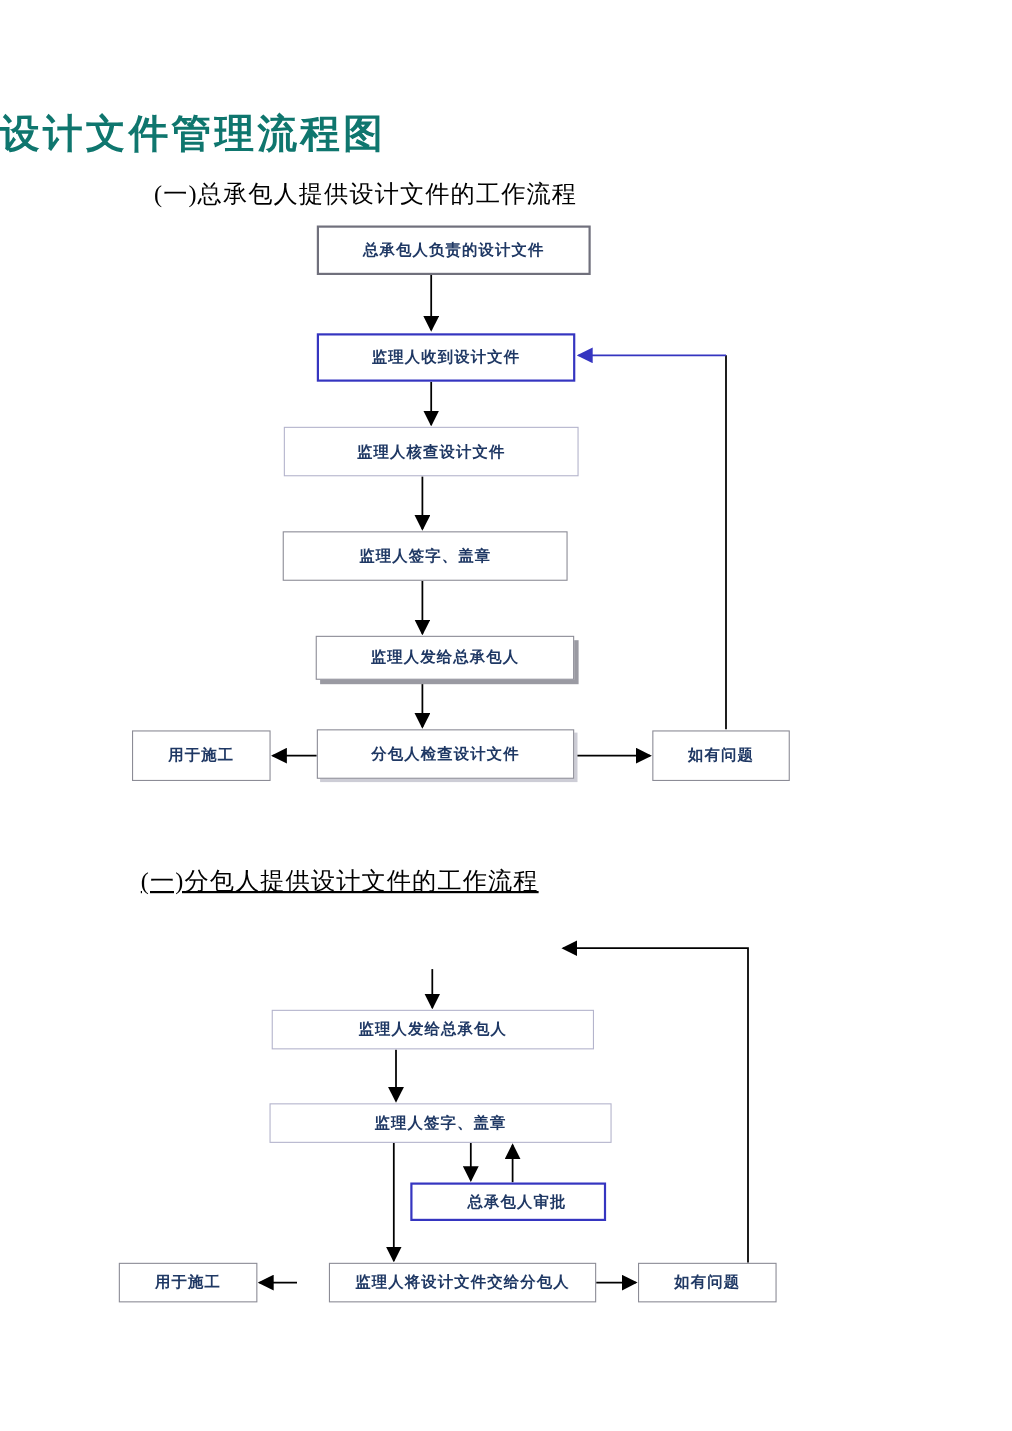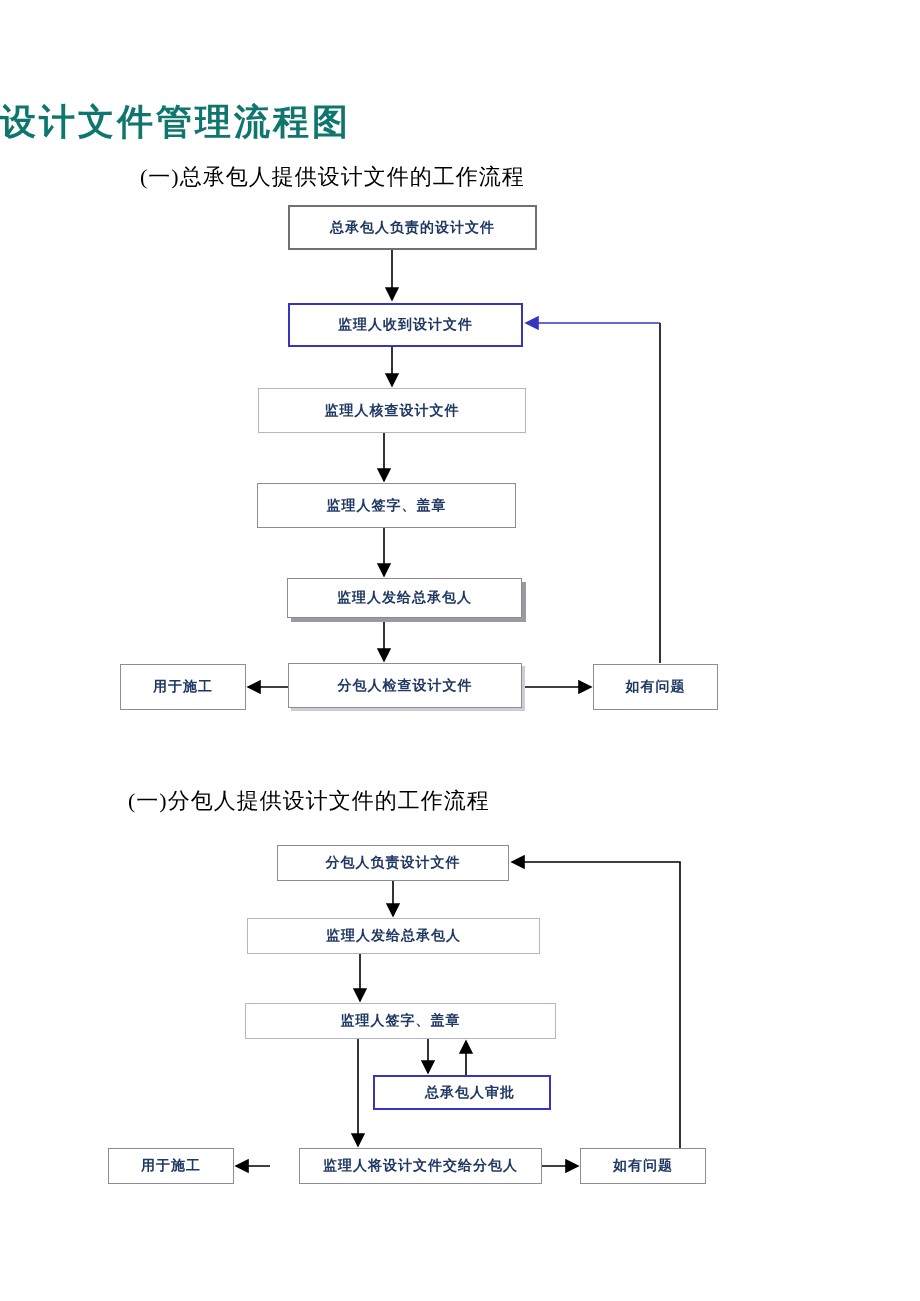--- a/index.html
+++ b/index.html
@@ -106,23 +106,22 @@
   <div class="node bd-gray" style="left:257px; top:483px; width:259px; height:45px;">监理人签字、盖章</div>
 
   <div class="node bd-gray shadow-soft" style="left:288px; top:663px; width:234px; height:45px;">分包人检查设计文件</div>
 
   <div class="node bd-gray shadow-strong" style="left:287px; top:578px; width:235px; height:40px;">监理人发给总承包人</div>
 
   <div class="node bd-gray" style="left:120px; top:664px; width:126px; height:46px;">用于施工</div>
 
   <div class="node bd-gray" style="left:593px; top:664px; width:125px; height:46px;">如有问题</div>
 
-  <div class="sec-heading" style="left:128px; top:786px;">(一)分包人提供设计文件的工作流程</div>
+  <div class="sec-heading" style="left:128px; top:786px;text-decoration:underline;">(一)分包人提供设计文件的工作流程</div>
 
-  <div class="node bd-gray" style="left:277px; top:845px; width:232px; height:36px;">分包人负责设计文件</div>
 
   <div class="node bd-light" style="left:247px; top:918px; width:293px; height:36px;">监理人发给总承包人</div>
 
   <div class="node bd-light" style="left:245px; top:1003px; width:311px; height:36px;">监理人签字、盖章</div>
 
   <div class="node bd-blue" style="left:373px; top:1075px; width:178px; height:35px;padding-left:16px;">总承包人审批</div>
 
   <div class="node bd-gray" style="left:270px; top:1148px; width:243px; height:36px;margin-left:29px;">监理人将设计文件交给分包人</div>
 
   <div class="node bd-gray" style="left:108px; top:1148px; width:126px; height:36px;">用于施工</div>

